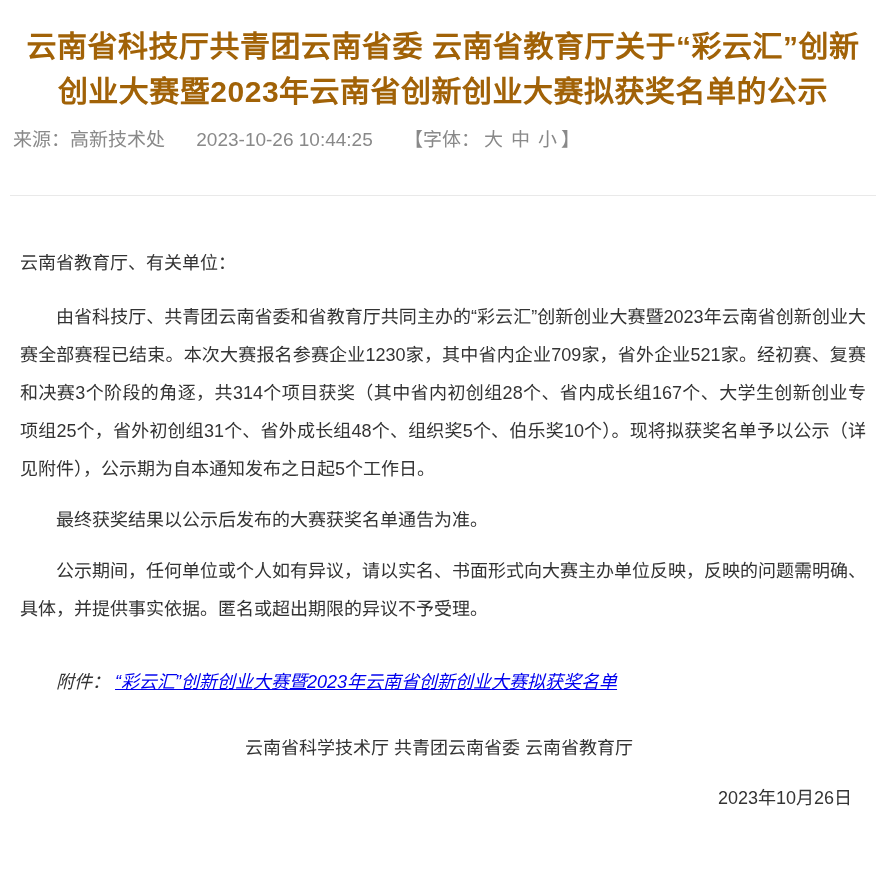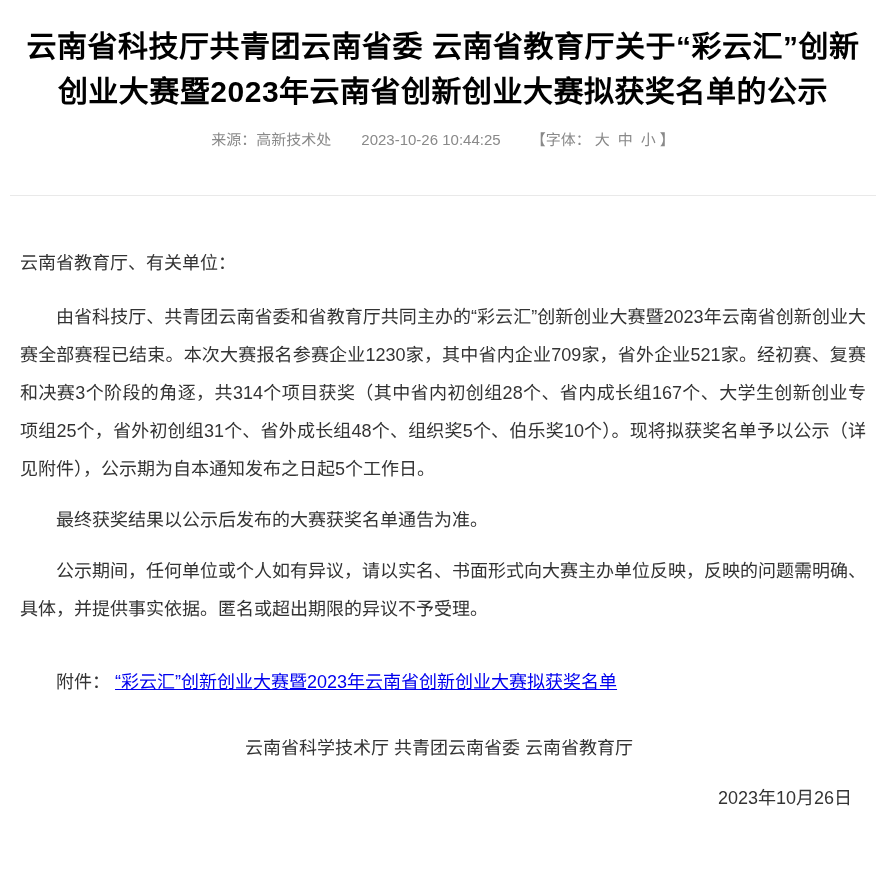--- a/index.html
+++ b/index.html
@@ -14,28 +14,28 @@
     margin: 0 auto;
     background: #ffffff;
     box-sizing: border-box;
     overflow: hidden;
   }
   .title {
     margin: 24px 26px 0;
     font-size: 30px;
     line-height: 45px;
     font-weight: 700;
-    color: #000000;
+    color: #a16207;
     text-align: center;
     letter-spacing: 0.5px;
   }
   .meta {
     margin-top: 16px;
-    text-align: center;
-    font-size: 15px;
+    text-align: left;
+    font-size: 19px;
     color: #898989;
     line-height: 20px;
     white-space: nowrap;
   }
   .meta .seg { margin: 0 13px; }
   .font-controls { margin: 0 13px; }
   .font-btn {
     margin: 0 4px;
     cursor: pointer;
   }
@@ -56,20 +56,21 @@
     text-indent: 0;
   }
   .para {
     margin: 0 0 13px;
     text-indent: 2em;
     text-align: justify;
   }
   .attachment {
     margin: 35px 0 0;
     text-indent: 2em;
+    font-style: italic;
   }
   .attachment-link {
     color: #0000ee;
     text-decoration: underline;
     cursor: pointer;
   }
   .signature {
     margin: 28px 8px 0 0;
     text-align: center;
   }

